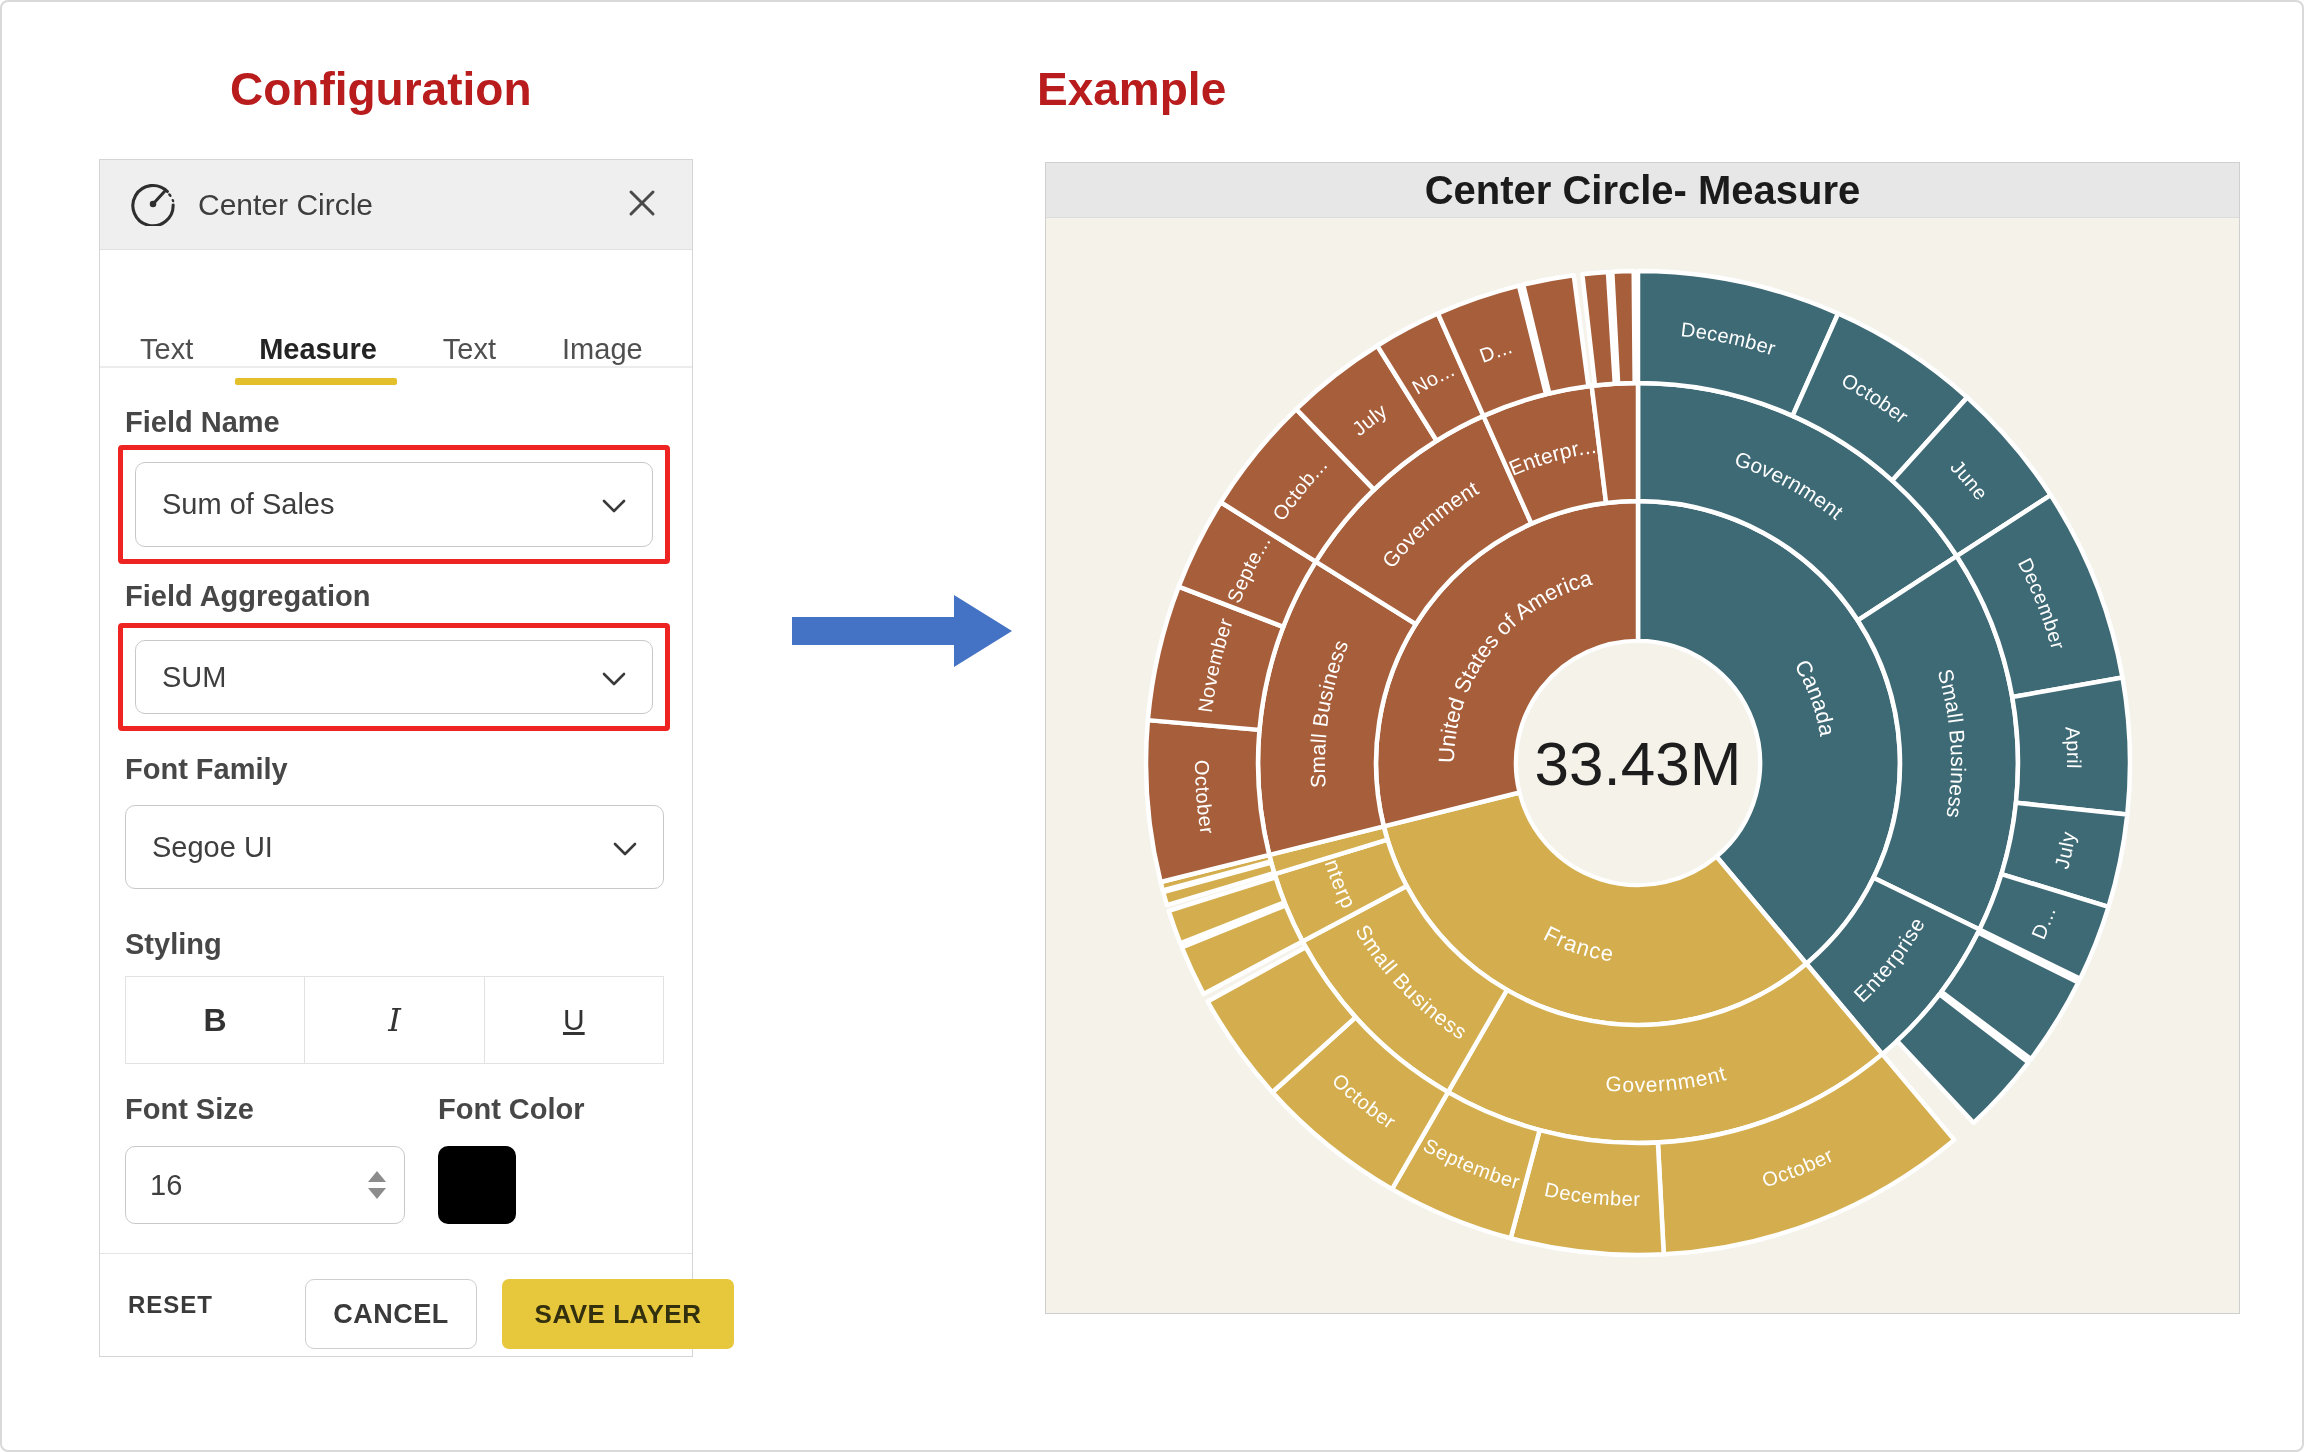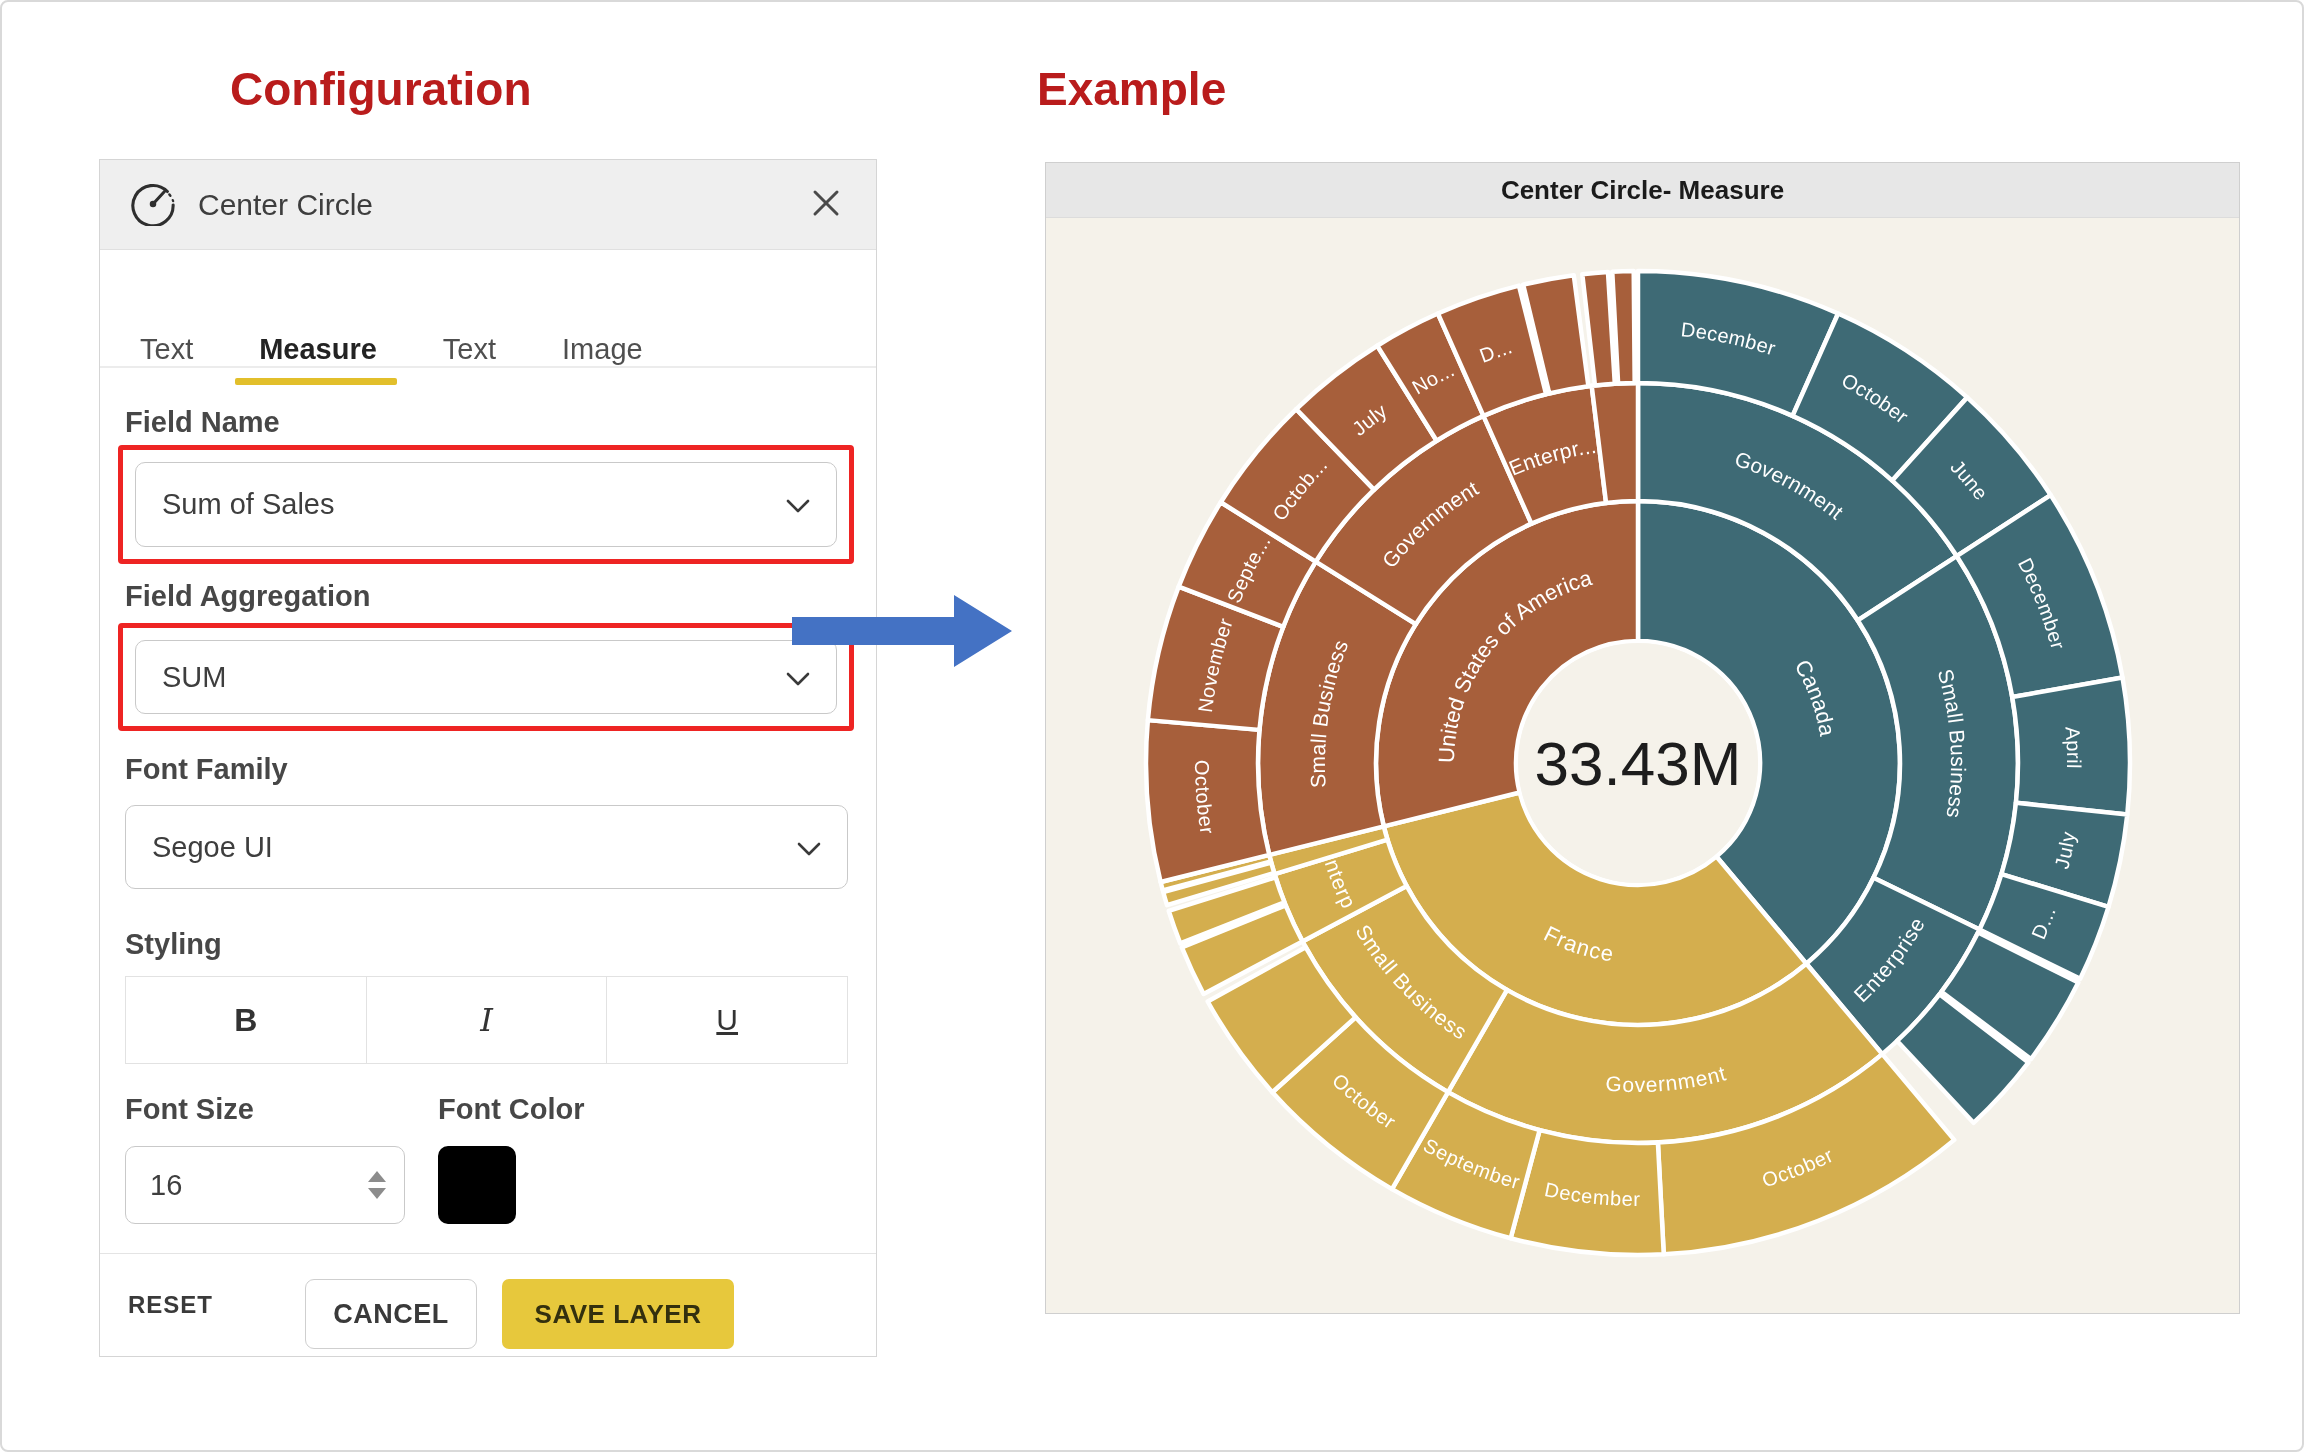--- a/index.html
+++ b/index.html
@@ -5,21 +5,21 @@
   * { box-sizing: border-box; margin: 0; padding: 0; }
   html,body { background:#fff; font-family:"Liberation Sans",sans-serif; }
   .screen { position:relative; width:2304px; height:1452px; background:#fff;
             border:2px solid #D9D9D9; border-radius:8px; overflow:hidden; }
 
   .heading { position:absolute; font-size:46px; font-weight:700; color:#b91c1c; }
   #cfg-heading { left:228px; top:60px; }
   #ex-heading  { left:1035px; top:60px; }
 
   
-  .panel { position:absolute; left:97px; top:157px; width:778px; height:1198px;
+  .panel { position:absolute; left:97px; top:157px; width:594px; height:1198px;
            background:#fff; border:1px solid #D5D5D5; }
   .panel-header { position:absolute; left:0; right:0; top:0; height:90px; background:#EFEFEF;
            border-bottom:1px solid #E0E0E0; display:flex; align-items:center; padding:0 30px; }
   .panel-title { font-size:30px; color:#3E3E3E; margin-left:22px; flex:1; }
   .close-btn { width:40px; height:40px; display:flex; align-items:center; justify-content:center; cursor:pointer; }
 
   .tabs { position:absolute; top:145px; left:0; right:0; height:63px; display:flex;
           align-items:flex-end; padding-left:40px; gap:66px; border-bottom:2px solid #ECECEC; }
   .tab { font-size:29px; color:#4F4F4F; cursor:pointer; position:relative; }
   .tab.active { color:#232323; font-weight:700; }
@@ -68,21 +68,21 @@
           font-size:26px; font-weight:700; color:#33300E; letter-spacing:0.5px; cursor:pointer; }
 
   
   .flow-arrow { position:absolute; left:780px; top:585px; }
 
   
   .example { position:absolute; left:1043px; top:160px; width:1195px; height:1152px;
           border:1px solid #CFCFCF; background:#F5F2EA; }
   .ex-titlebar { position:absolute; left:0; right:0; top:0; height:55px; background:#E7E7E7;
           border-bottom:1px solid #DCDCDC; display:flex; align-items:center; justify-content:center; }
-  .ex-title { font-size:26px; font-weight:600; color:#1B1B1B; }
+  .ex-title { font-size:40px; font-weight:600; color:#1B1B1B; }
   .chart-area { position:absolute; left:0; right:0; top:55px; bottom:0; background:#F5F2EA; }
   .chart-area svg { overflow:visible; }
 
   .slabel { fill:#FFFFFF; font-family:"Liberation Sans",sans-serif; text-anchor:middle;
             dominant-baseline:central; letter-spacing:0.5px; }
   .s0 { font-size:22px; } .s1 { font-size:21px; } .s2 { font-size:20px; }
   .center-val { font-size:62px; fill:#1D1D1D; font-family:"Liberation Sans",sans-serif;
             text-anchor:middle; }
   .icon-line { stroke:#4A4A4A; stroke-width:3; stroke-linecap:round; }
 </style>

